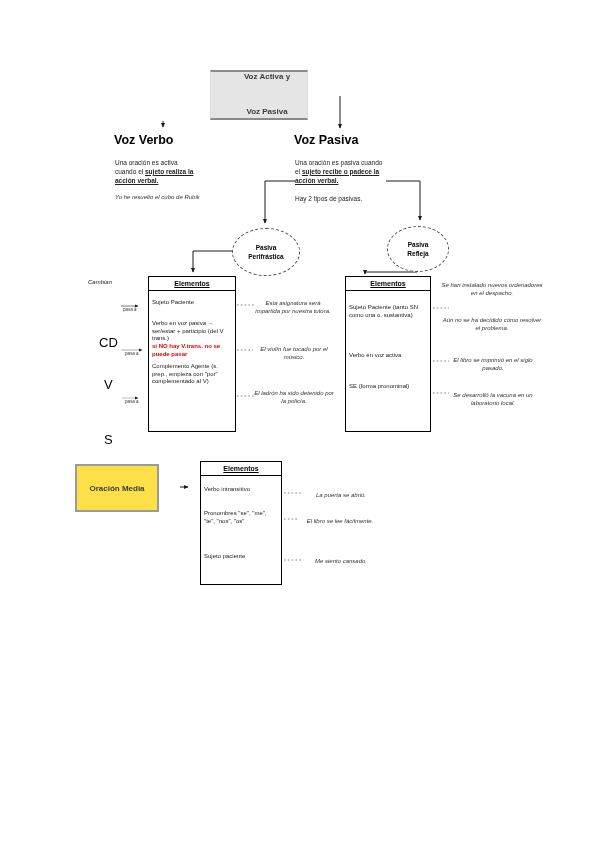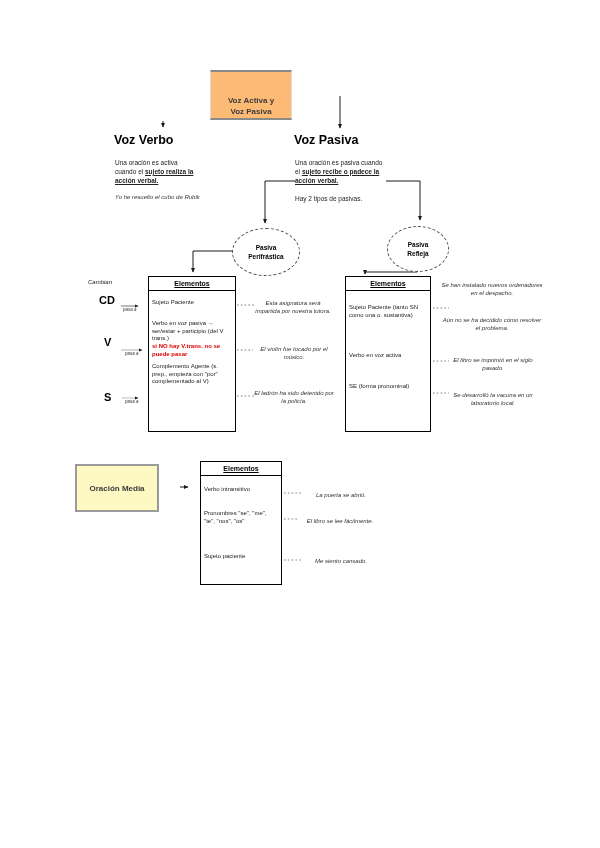--- a/index.html
+++ b/index.html
@@ -5,43 +5,43 @@
   html,body{margin:0;padding:0;background:#fff;}
   .canvas{
     position:relative;width:600px;height:848px;background:#ffffff;overflow:hidden;
     font-family:"Liberation Sans",sans-serif;color:#1a1a1a;
   }
   .abs{position:absolute;}
   svg.connectors{position:absolute;left:0;top:0;width:600px;height:848px;pointer-events:none;}
 
   
   .title-box{
-    left:210px;top:70px;width:80px;height:46px;background:#fdba74;
+    left:210px;top:70px;width:80px;height:46px;background:#e5e5e5;
     border-top:2px solid #8a8a8a;border-bottom:2px solid #8a8a8a;
     border-left:1px solid #dcdcdc;border-right:1px solid #dcdcdc;
-    display:flex;flex-direction:column;align-items:center;justify-content:flex-end;
-    font-size:8px;font-weight:bold;color:#3b3b3b;text-align:center;line-height:1.35;
+    display:flex;flex-direction:column;align-items:center;justify-content:space-between;
+    font-size:8px;font-weight:bold;color:#3b3b3b;text-align:center;line-height:1.35;padding-left:16px;
   }
 
   .h-big{font-size:12.5px;font-weight:bold;color:#000;margin:0;}
   .desc{font-size:6.5px;line-height:1.35;color:#222;margin:0;}
   .desc .emph{font-weight:bold;text-decoration:underline;}
   .example{font-size:6px;font-style:italic;color:#333;line-height:1.4;margin:0;}
   .example.centered{text-align:center;}
 
   
   .bubble{
     border:1.2px dashed #4d4d4d;border-radius:50%;background:#fff;
     display:flex;flex-direction:column;align-items:center;justify-content:center;
     font-size:6.5px;font-weight:bold;line-height:1.4;text-align:center;color:#000;
   }
 
   
   .cambian-label{font-size:6px;font-style:italic;color:#222;}
-  .abbr{font-size:11px;font-weight:bold;color:#000;}
+  .abbr{font-size:13px;font-weight:normal;color:#000;margin-top:41px;}
   .pasa{font-size:4.5px;font-style:italic;color:#333;}
 
   
   .tbl{background:#fff;border:1.3px solid #000;box-sizing:border-box;display:flex;flex-direction:column;}
   .tbl-header{
     font-size:7px;font-weight:bold;text-decoration:underline;text-align:center;
     padding:3px 2px 3px 2px;border-bottom:1.3px solid #000;color:#000;
   }
   .tbl-body{padding:4px 3px;font-size:6px;line-height:1.3;color:#222;flex:1;}
   .cell{display:block;}
@@ -142,21 +142,21 @@
       <span class="cell" style="margin-bottom:24px;">Verbo en voz activa</span>
       <span class="cell">SE (forma pronominal)</span>
     </div>
   </div>
 
   <div class="abs example centered" style="left:438px;top:281px;width:108px;">Se han instalado nuevos ordenadores en el despacho.</div>
   <div class="abs example centered" style="left:440px;top:316px;width:104px;">Aún no se ha decidido cómo resolver el problema.</div>
   <div class="abs example centered" style="left:442px;top:356px;width:102px;">El libro se imprimió en el siglo pasado.</div>
   <div class="abs example centered" style="left:440px;top:391px;width:106px;">Se desarrolló la vacuna en un laboratorio local.</div>
 
-  <div class="abs" style="left:75px;top:464px;width:80px;height:44px;background:#fef9c3;border:2px solid #9a9a9a;display:flex;align-items:center;justify-content:center;font-size:8px;font-weight:bold;color:#3b3b3b;text-align:center;">
+  <div class="abs" style="left:75px;top:464px;width:80px;height:44px;background:#fde047;border:2px solid #9a9a9a;display:flex;align-items:center;justify-content:center;font-size:8px;font-weight:bold;color:#3b3b3b;text-align:center;">
     <span>Oración Media</span>
   </div>
 
   <div class="abs tbl" style="left:200px;top:461px;width:82px;height:124px;">
     <div class="tbl-header">Elementos</div>
     <div class="tbl-body">
       <span class="cell" style="margin-top:6px;margin-bottom:16px;">Verbo intransitivo</span>
       <span class="cell" style="margin-bottom:28px;">Pronombres "se", "me", "te", "nos", "os"</span>
       <span class="cell">Sujeto paciente</span>
     </div>

